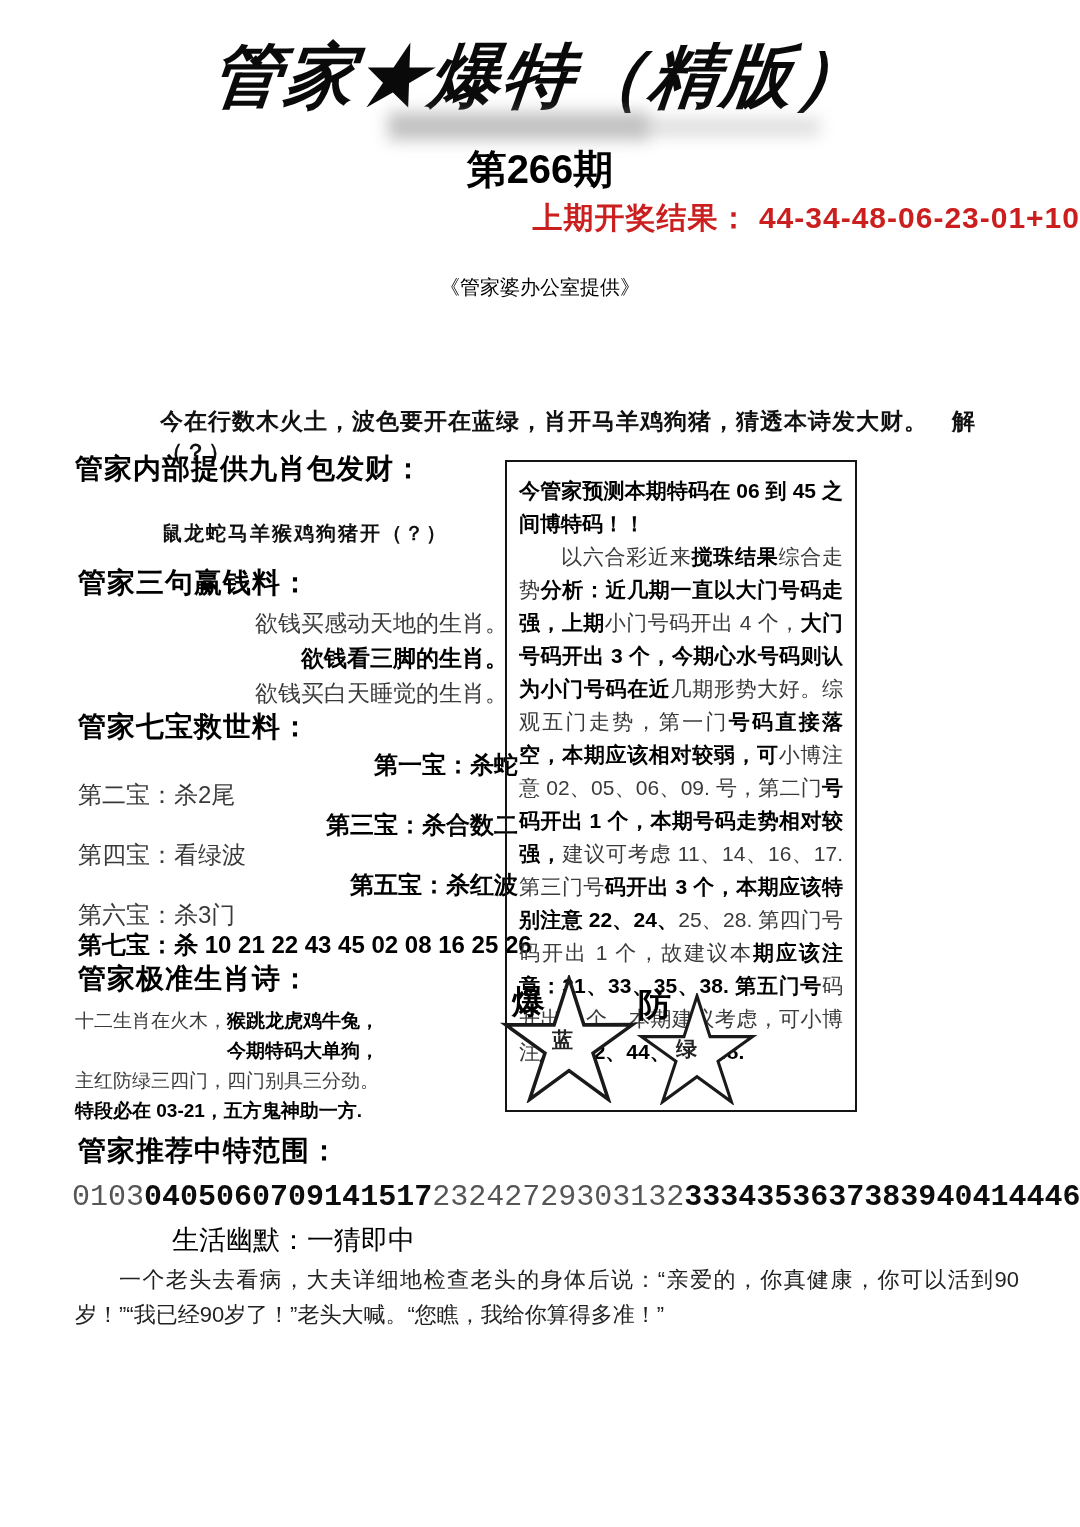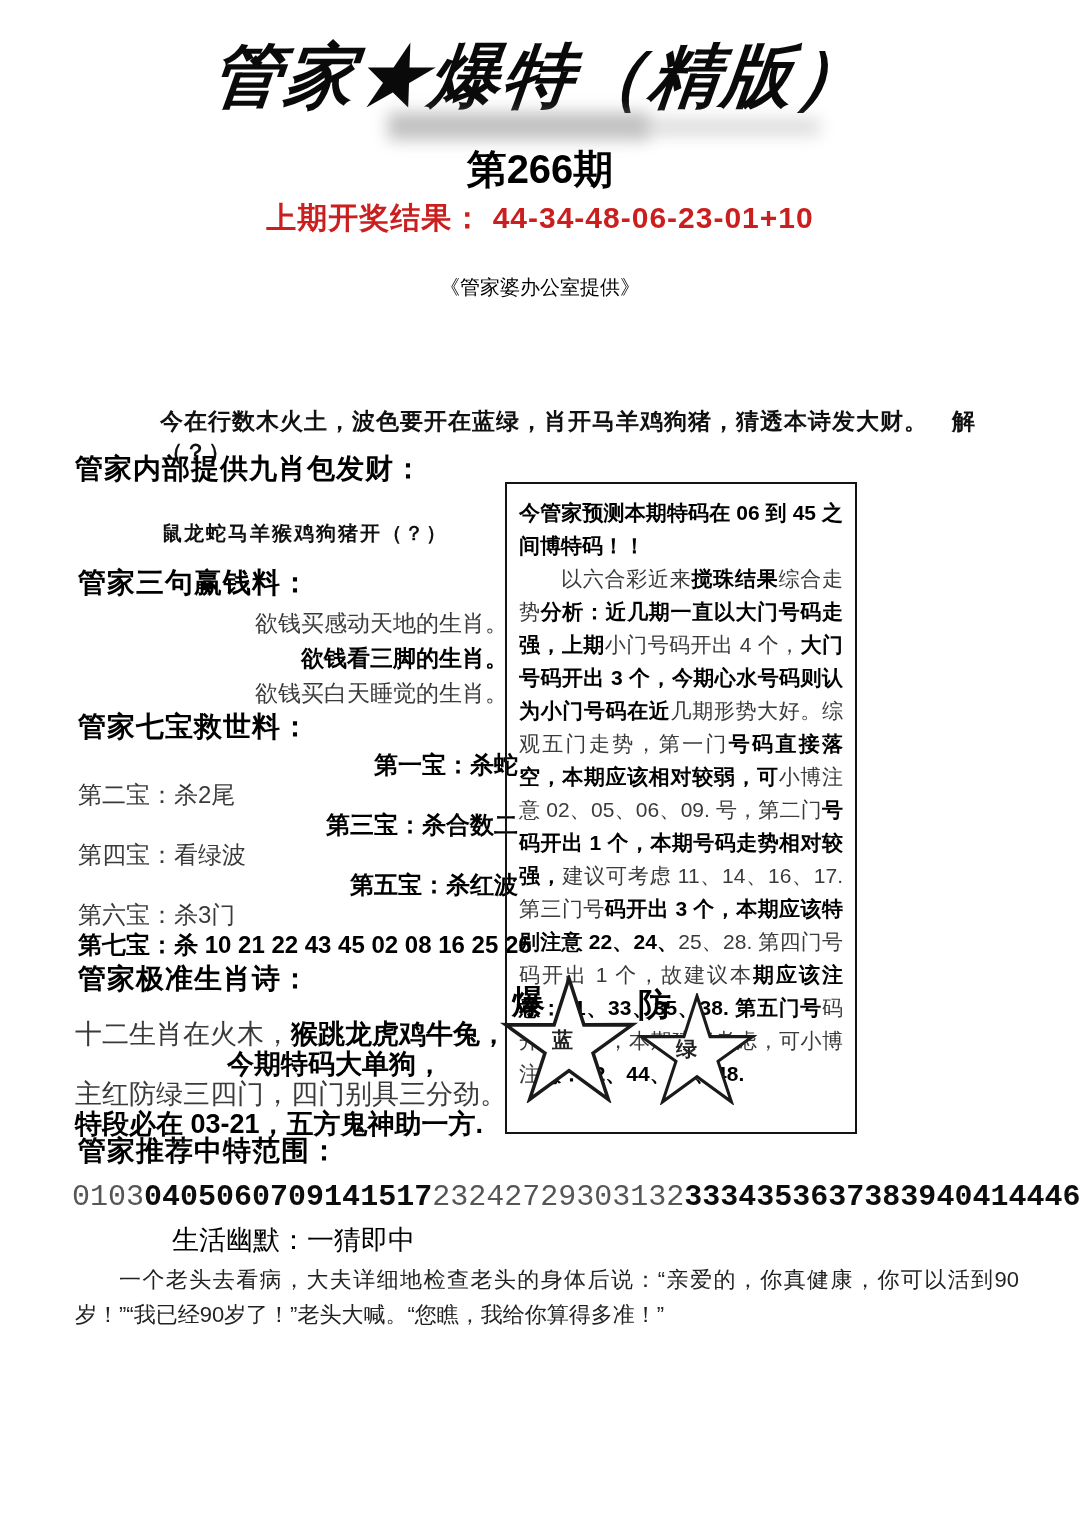--- a/index.html
+++ b/index.html
@@ -21,32 +21,32 @@
   .fourline{left:160px;top:406px;font-size:23px;font-weight:bold;color:#111;letter-spacing:1px;width:880px;}
   .nineh{left:75px;top:450px;}
   .nineline{left:162px;top:520px;font-size:20px;font-weight:bold;color:#111;letter-spacing:2px;}
   .threeh{left:78px;top:564px;}
   .threelines{left:255px;top:606px;font-size:23px;line-height:35px;}
   .threelines div{white-space:nowrap;}
   .sevenh{left:78px;top:708px;}
   .sevenlist{left:78px;top:750px;font-size:24px;line-height:30px;width:440px;}
   .sevenlist div{white-space:nowrap;}
   .poemh{left:78px;top:960px;}
-  .poemlines{left:75px;top:1006px;font-size:27px;line-height:30px;width:450px;margin-top:13px;}
+  .poemlines{left:75px;top:1006px;font-size:19px;line-height:30px;width:450px;}
   .poemlines .indent{padding-left:152px;}
   .rech{left:78px;top:1132px;}
   .numrow{left:72px;top:1180px;width:944px;display:flex;justify-content:space-between;
           font-size:30px;font-family:"Liberation Mono",monospace;}
   .num{color:#565656;}
   .num.b{color:#0d0d0d;font-weight:bold;}
   .humorh{left:160px;top:1222px;font-size:27px;font-weight:normal;color:#000;margin-left:12px;}
   .humortext{left:75px;top:1262px;width:944px;font-size:22px;line-height:35px;color:#222;
              text-indent:2em;text-align:justify;}
   
-  .box{left:505px;top:482px;width:352px;height:652px;border:2px solid #141414;box-sizing:border-box;
+  .box{left:505px;top:460px;width:352px;height:652px;border:2px solid #141414;box-sizing:border-box;
        padding:12px 12px 0 12px;}
   .box p{margin:0 0 0 0;font-size:21px;line-height:33px;text-align:justify;}
   .box p.ind{text-indent:2em;}
   .b{font-weight:bold;color:#000;text-align:right;}
   .n{font-weight:normal;color:#3a3a3a;}
   
   .starlabel{font-size:33px;font-weight:bold;color:#000;}
   .starinner{font-size:21px;font-weight:bold;color:#222;}
   .star1{left:498px;top:975px;}
   .star2{left:635px;top:993px;}
@@ -60,21 +60,21 @@
 <body>
 
 <div class="page">
 
   <div class="abs center title">管家★爆特（精版）</div>
   <div class="abs smudge1"></div>
   <div class="abs smudge2"></div>
 
   <div class="abs center issue">第266期</div>
 
-  <div class="abs center lastdraw" style="color: rgb(203, 31, 31);">
+  <div class="abs center lastdraw" style="color: rgb(203, 31, 31); text-align: right;">
     <span>上期开奖结果：</span>
     <span>44-34-48-06-23-01+10</span>
   </div>
 
   <div class="abs center provider">《管家婆办公室提供》</div>
 
   <div class="abs fourline">今在行数木火土，波色要开在蓝绿，肖开马羊鸡狗猪，猜透本诗发大财。　解（？）</div>
 
   <div class="abs h nineh">管家内部提供九肖包发财：</div>
   <div class="abs nineline">鼠龙蛇马羊猴鸡狗猪开（？）</div>

